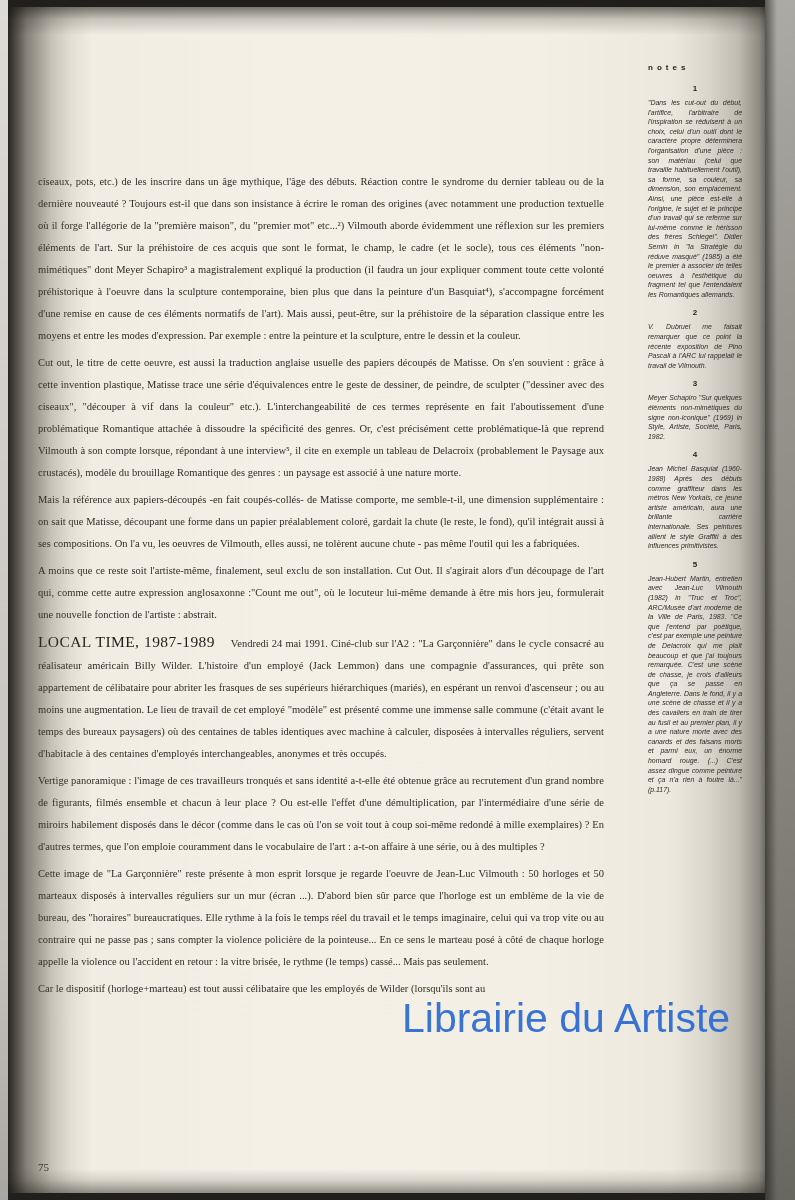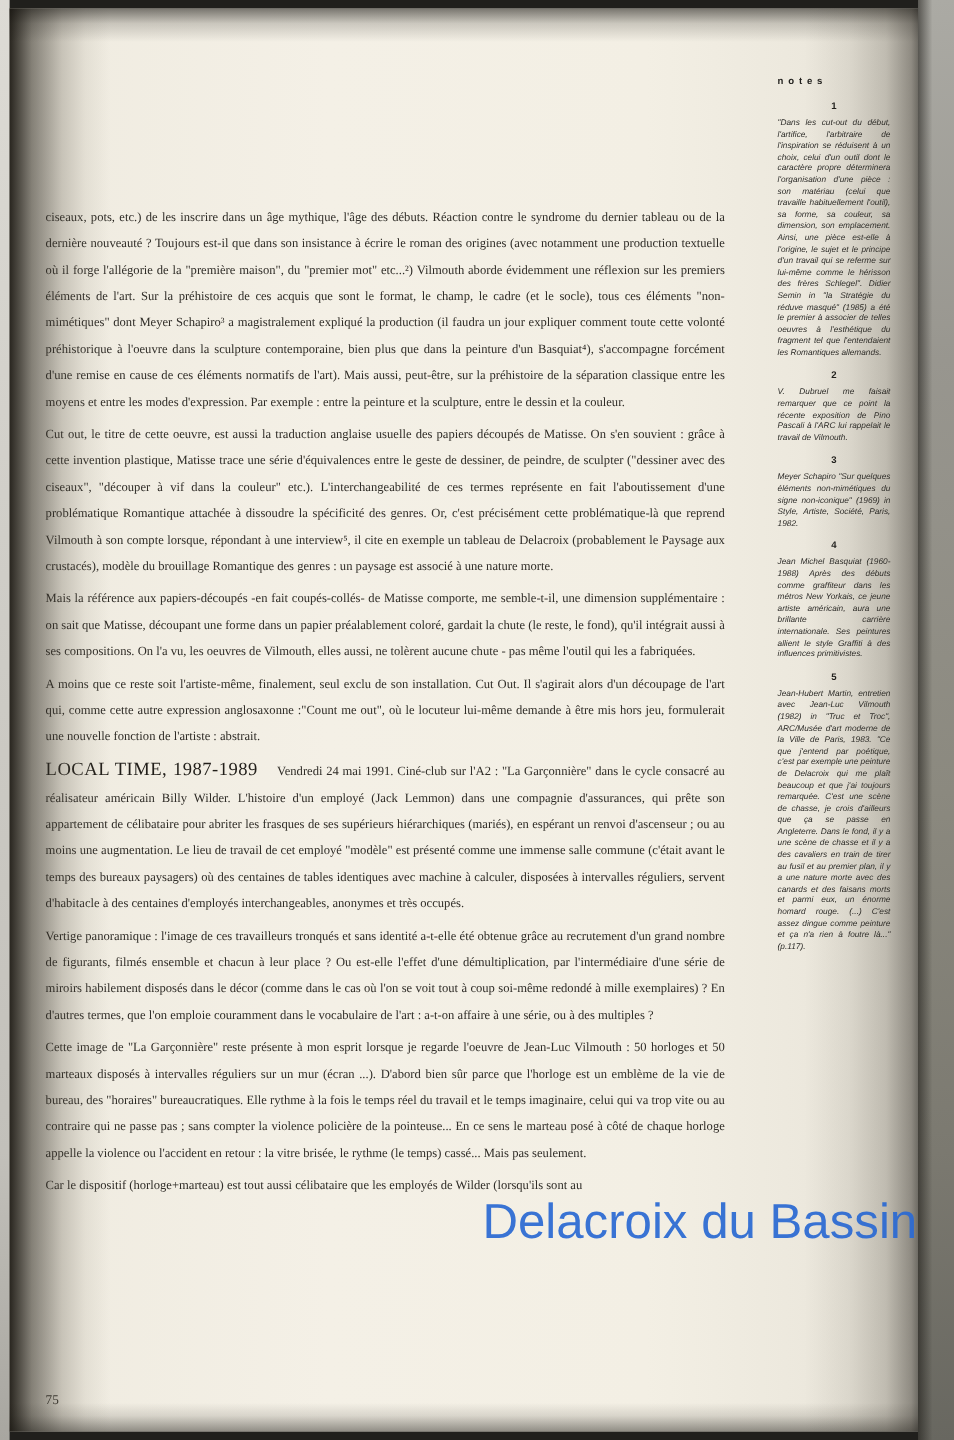--- a/index.html
+++ b/index.html
@@ -127,15 +127,15 @@
     <div class="shade gutter"></div>
     <div class="shade top"></div>
     <div class="shade bottom"></div>
     <div class="shade edge"></div>
   </div>
 
   <div class="bg-right">
     <div class="streak"></div>
   </div>
 
-  <div class="watermark">Delacroix du Bassin</div>
+  <div class="watermark">Librairie du Artiste</div>
 
 </div>
 
 </body></html>

